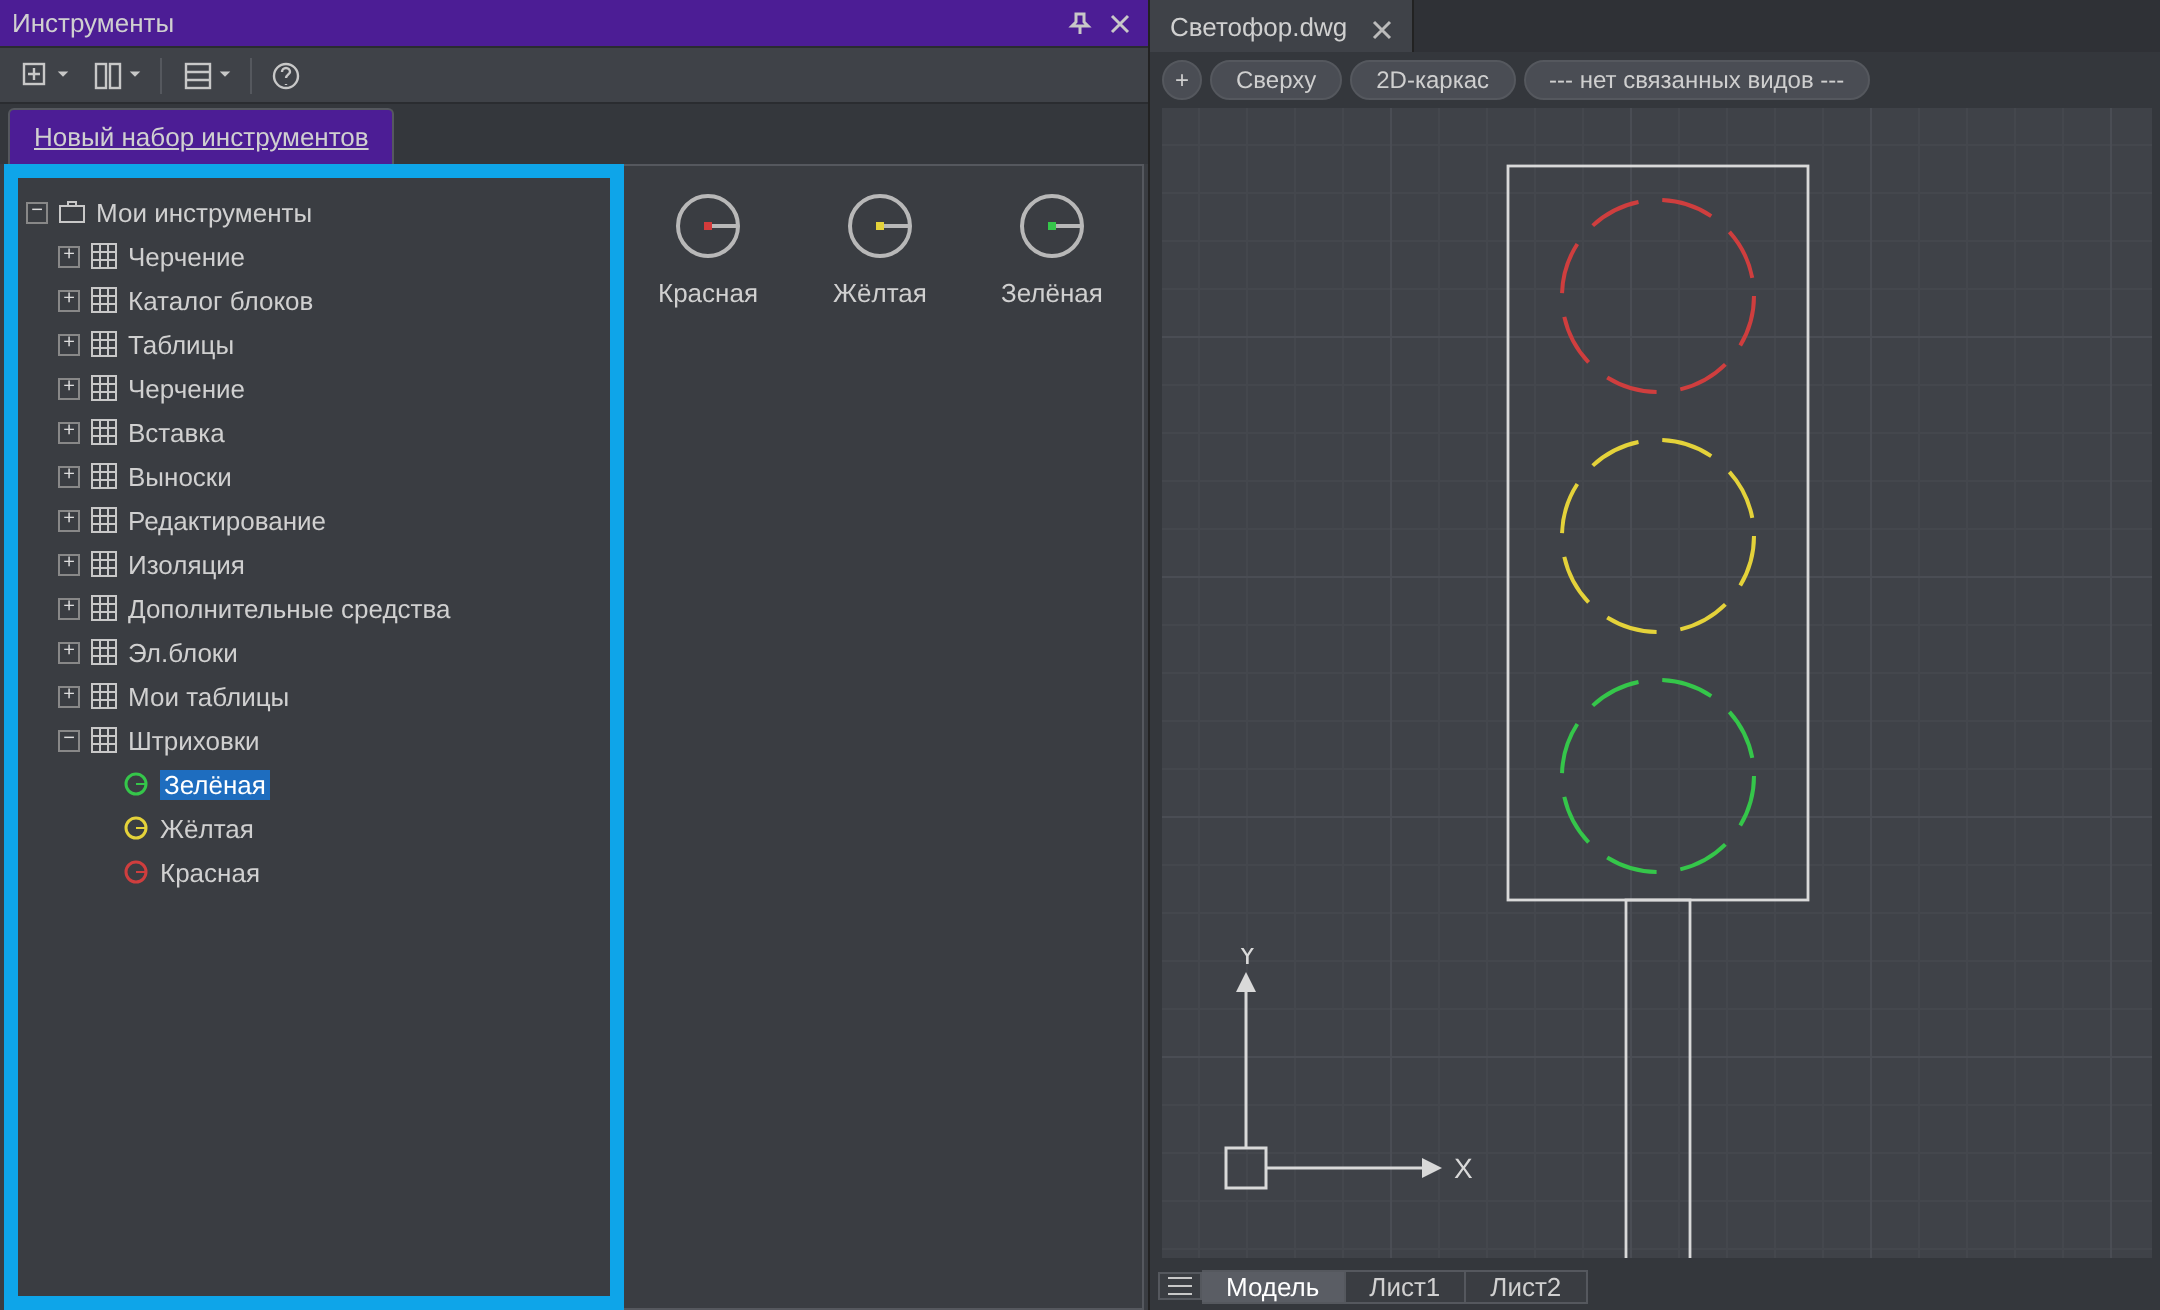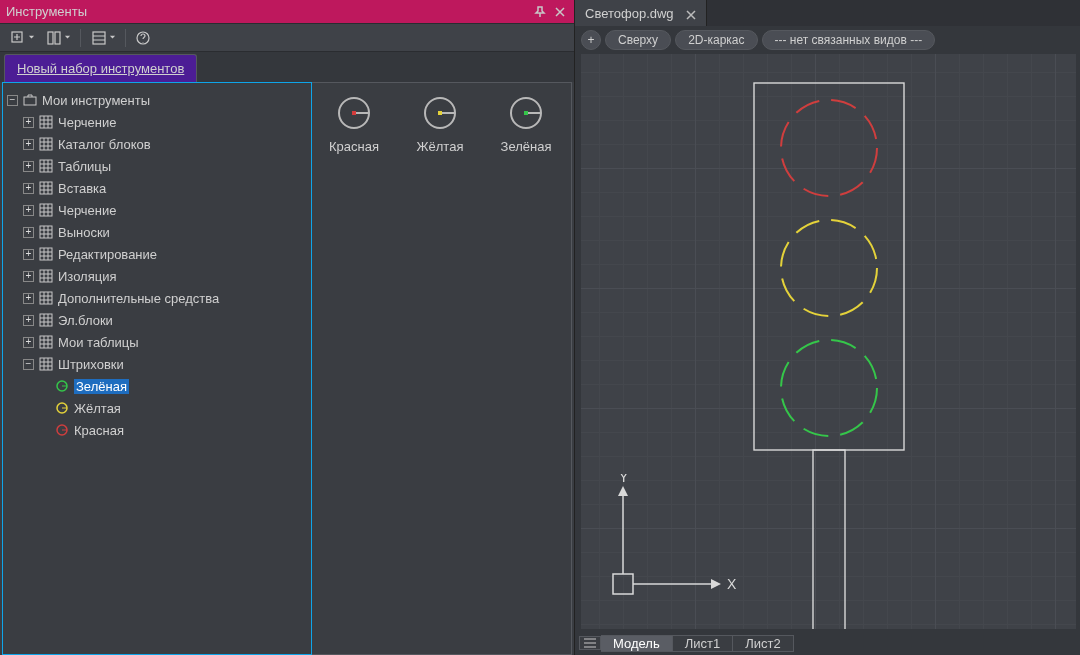--- a/index.html
+++ b/index.html
@@ -1,38 +1,38 @@
 <!DOCTYPE html>
 <html><head>
 <meta charset="utf-8">
 <style>
   * { box-sizing: border-box; margin: 0; padding: 0; font-family: "Segoe UI", Tahoma, sans-serif; }
   body { background: #3a3d42; color: #d0d0d0; font-size: 13px; width: 1080px; height: 655px; overflow: hidden; display: flex; }
 
   
   .panel-left { width: 575px; border-right: 1px solid #222; display: flex; flex-direction: column; }
 
-  .panel-header { height: 24px; background: #be185d; display: flex; align-items: center; padding: 0 6px; justify-content: space-between; border-bottom: 1px solid #2a2c30; }
+  .panel-header { height: 24px; background: #4c1d95; display: flex; align-items: center; padding: 0 6px; justify-content: space-between; border-bottom: 1px solid #2a2c30; }
   .panel-header .title { flex: 1; }
   .panel-header .ctrl { width: 16px; height: 16px; display: flex; align-items: center; justify-content: center; cursor: pointer; margin-left: 4px; }
   .panel-header .ctrl svg { width: 12px; height: 12px; stroke: #c8c8c8; fill: none; stroke-width: 1.5; }
 
   .toolbar { height: 28px; background: #3f4248; display: flex; align-items: center; padding: 0 6px; gap: 4px; border-bottom: 1px solid #2a2c30; }
   .tb-btn { min-width: 22px; height: 22px; display: flex; align-items: center; justify-content: center; cursor: pointer; border: 1px solid transparent; }
   .tb-btn.drop { min-width: 32px; }
   .tb-sep { width: 1px; height: 18px; background: #55585e; margin: 0 2px; }
   .tb-btn svg { width: 16px; height: 16px; stroke: #c8c8c8; fill: none; stroke-width: 1.2; }
   .tb-btn .caret { width: 7px; height: 7px; margin-left: 2px; }
   .tb-btn .caret path { fill: #c8c8c8; stroke: none; }
 
   .tabstrip { height: 30px; background: #34373c; display: flex; align-items: flex-end; padding: 0 4px; }
   .tabstrip .tab { padding: 6px 12px; background: #4c1d95; border: 1px solid #55585e; border-bottom: none; border-radius: 3px 3px 0 0; cursor: pointer; text-decoration: underline; }
 
   .workarea { flex: 1; display: flex; }
-  .tree { width: 310px; border: 1px solid #0ea5e9; margin: 0 0 0 2px; padding: 6px 4px; overflow: auto; text-align: right; }
+  .tree { width: 310px; border: 7px solid #0ea5e9; margin: 0 0 0 2px; padding: 6px 4px; overflow: auto; text-align: right; }
   .gallery { flex: 1; border: 1px solid #55585e; margin: 0 2px 0 0; border-left: none; padding: 10px 6px; display: flex; gap: 14px; align-items: flex-start; }
 
   .tree ul { list-style: none; }
   .tree li { white-space: nowrap; }
   .tree .row { display: flex; align-items: center; height: 22px; cursor: pointer; }
   .tree .tw   { width: 11px; height: 11px; border: 1px solid #888; display: inline-flex; align-items: center; justify-content: center; font-size: 10px; line-height: 1; color: #ddd; margin-right: 4px; flex-shrink: 0; }
   .tree .tw::before { content: "+"; }
   .tree .tw.open::before { content: "−"; }
   .tree .spacer { width: 15px; display: inline-block; flex-shrink: 0; }
   .tree .ico   { width: 16px; height: 16px; display: inline-flex; align-items: center; justify-content: center; margin-right: 4px; flex-shrink: 0; }
@@ -192,33 +192,33 @@
               </li>
               <li>
                 <div class="row">
       <span class="tw"></span>
       <span class="ico">
                     <svg viewBox="0 0 14 14">
                       <rect x="1" y="1" width="12" height="12" fill="none" stroke="#c8c8c8"></rect>
                       <path d="M1 5h12M1 9h12M5 1v12M9 1v12" stroke="#c8c8c8"></path>
                     </svg>
                   </span>
+      <span class="label">Черчение</span>
+    </div>
+              </li>
+              <li>
+                <div class="row">
+      <span class="tw"></span>
+      <span class="ico">
+                    <svg viewBox="0 0 14 14">
+                      <rect x="1" y="1" width="12" height="12" fill="none" stroke="#c8c8c8"></rect>
+                      <path d="M1 5h12M1 9h12M5 1v12M9 1v12" stroke="#c8c8c8"></path>
+                    </svg>
+                  </span>
       <span class="label">Вставка</span>
-    </div>
-              </li>
-              <li>
-                <div class="row">
-      <span class="tw"></span>
-      <span class="ico">
-                    <svg viewBox="0 0 14 14">
-                      <rect x="1" y="1" width="12" height="12" fill="none" stroke="#c8c8c8"></rect>
-                      <path d="M1 5h12M1 9h12M5 1v12M9 1v12" stroke="#c8c8c8"></path>
-                    </svg>
-                  </span>
-      <span class="label">Черчение</span>
     </div>
               </li>
               <li>
                 <div class="row">
       <span class="tw"></span>
       <span class="ico">
                     <svg viewBox="0 0 14 14">
                       <rect x="1" y="1" width="12" height="12" fill="none" stroke="#c8c8c8"></rect>
                       <path d="M1 5h12M1 9h12M5 1v12M9 1v12" stroke="#c8c8c8"></path>
                     </svg>

